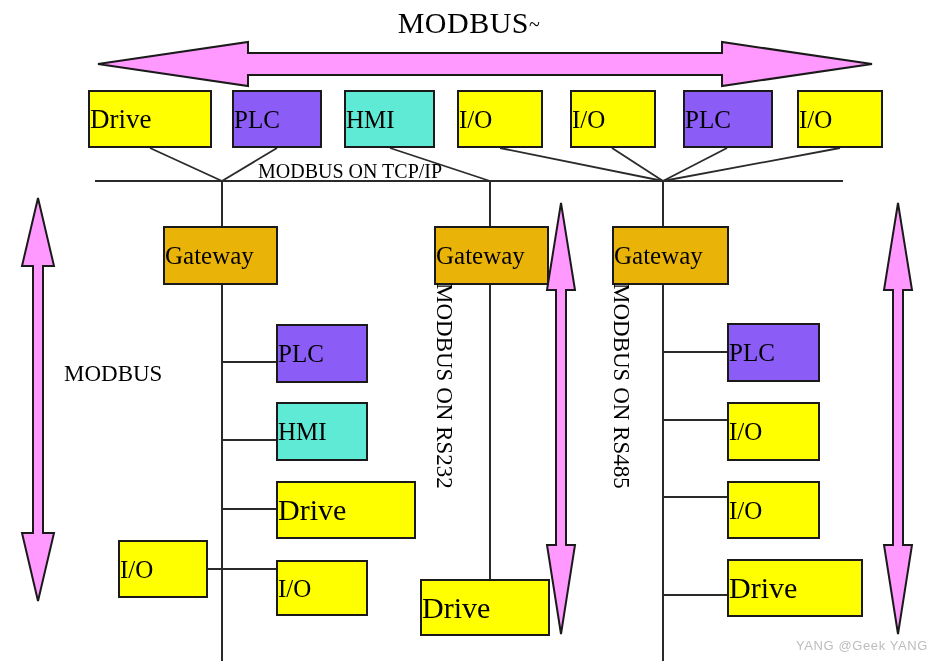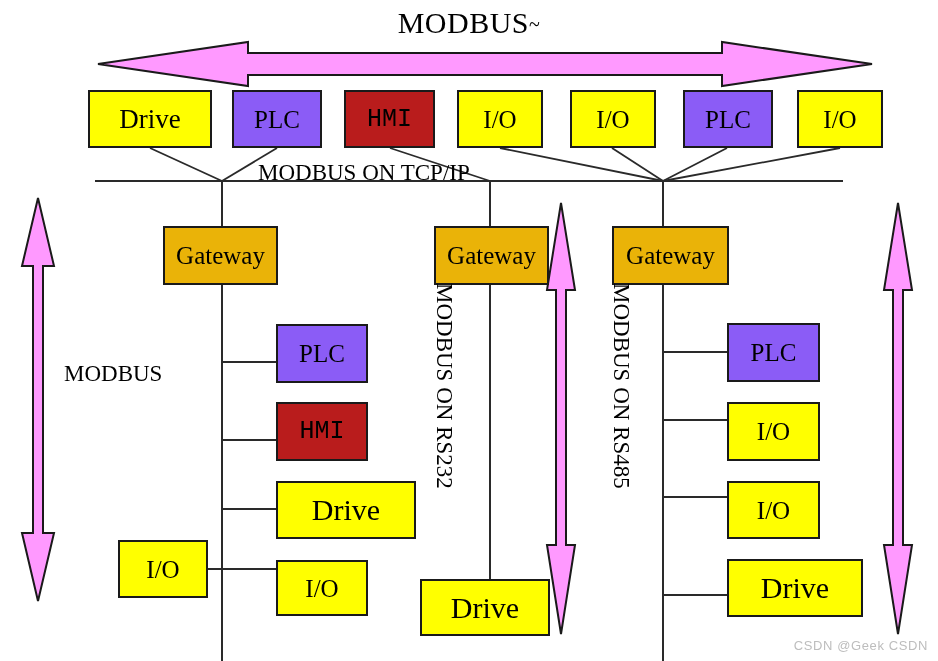--- a/index.html
+++ b/index.html
@@ -24,30 +24,29 @@
     top: 0;
     width: 938px;
     height: 661px;
   }
   .node-box {
     position: absolute;
     box-sizing: border-box;
     border: 2px solid #1a1a1a;
     display: flex;
     align-items: center;
-    justify-content: center;
     font-family: "Liberation Serif", "DejaVu Serif", serif;
     color: #000000;
     line-height: 1;
     white-space: nowrap;
     z-index: 4;
   }
   .fill-yellow { background: #ffff00; }
   .fill-green  { background: #8b5cf6; }
-  .fill-peach  { background: #b91c1c; font-family: Liberation Mono, monospace; }
+  .fill-peach  { background: #5eead4; }
   .fill-gray   { background: #eab308; }
 
   .label-text {
     position: absolute;
     font-family: "Liberation Serif", "DejaVu Serif", serif;
     color: #000000;
     white-space: nowrap;
     z-index: 5;
   }
   #title-modbus {
@@ -56,21 +55,21 @@
     font-size: 30px;
     letter-spacing: 0.5px;
     z-index: 6;
   }
   #title-modbus .tilde {
     font-size: 20px;
     vertical-align: 2px;
   }
   #label-tcpip {
     left: 258px; top: 160px;
-    font-size: 23px;
+    font-size: 20px;
     z-index: 6;
   }
   #label-mbplus {
     left: 64px; top: 358px;
     font-size: 23px;
     line-height: 1.35;
     white-space: normal;
     width: 160px;
     z-index: 6;
   }
@@ -222,15 +221,15 @@
   <div class="node-box fill-yellow" style="left:727px; top:402px; width:93px; height:59px; font-size:25px;">
     <span>I/O</span>
   </div>
   <div class="node-box fill-yellow" style="left:727px; top:481px; width:93px; height:58px; font-size:25px;">
     <span>I/O</span>
   </div>
   <div class="node-box fill-yellow" style="left:727px; top:559px; width:136px; height:58px; font-size:30px;">
     <span>Drive</span>
   </div>
 
-  <div id="watermark">CSDN @Geek CSDN</div>
+  <div id="watermark">YANG @Geek YANG</div>
 
 </div>
 
 </body></html>

